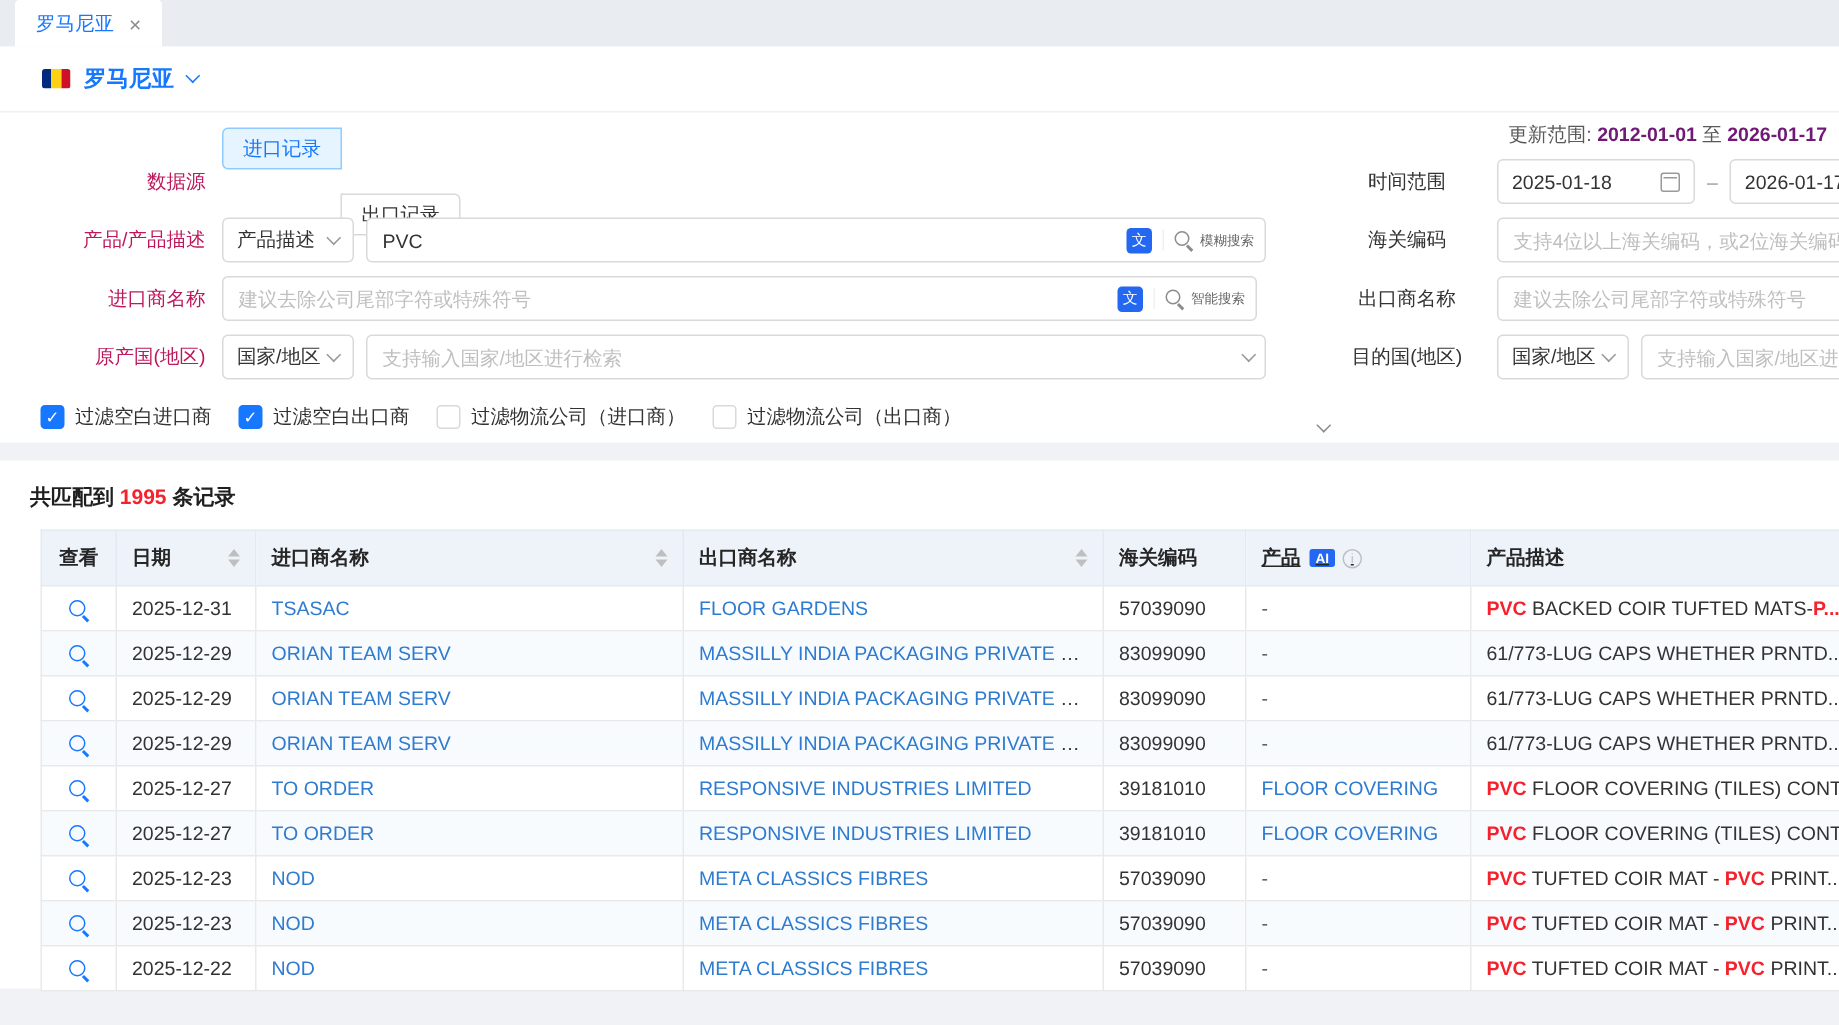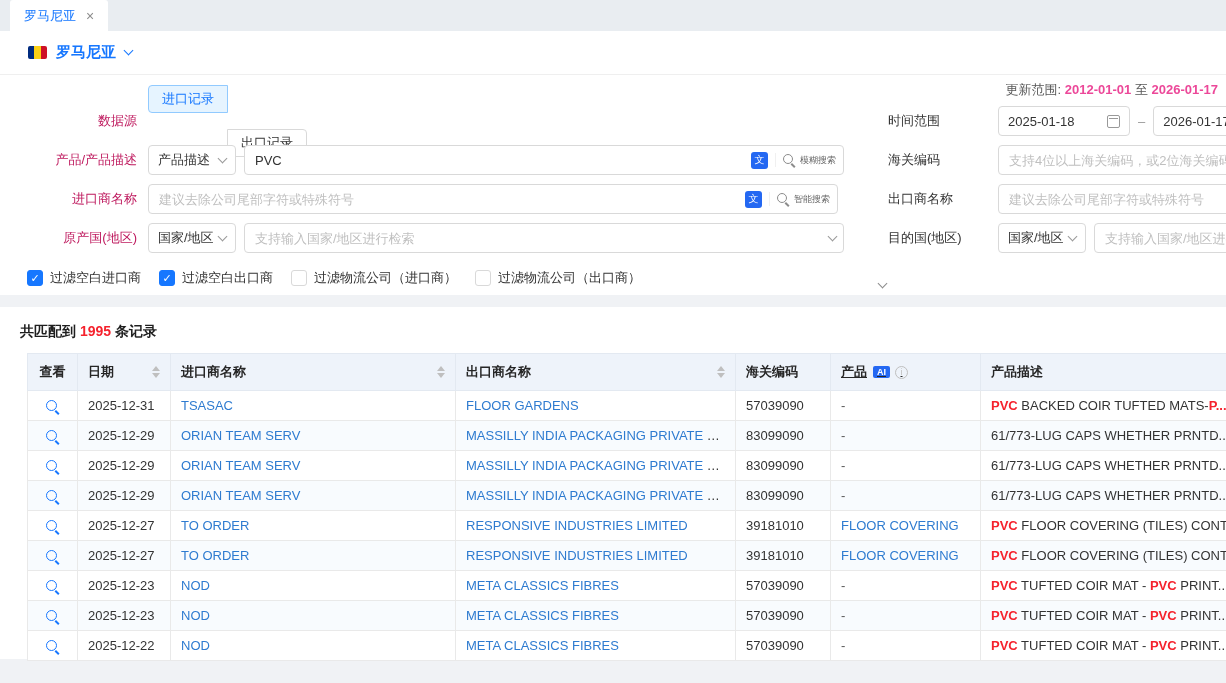--- a/index.html
+++ b/index.html
@@ -16,27 +16,27 @@
 .country-row {height:44px;display:flex;align-items:center;gap:9px;padding-left:28px;border-bottom:1px solid #efefef;}
 .flag {width:19px;height:13px;display:flex;overflow:hidden;border-radius:2px;flex:none;}
 .flag i {flex:1;}
 .flag .f1 {background:#002B7F;}
 .flag .f2 {background:#FCD116;}
 .flag .f3 {background:#CE1126;}
 .country-name {color:#1677ff;font-weight:bold;font-size:15px;}
 .country-chev {width:7px;height:7px;border-right:1.5px solid #1677ff;border-bottom:1.5px solid #1677ff;transform:rotate(45deg);margin-top:-4px;}
 
 .update-range {text-align:right;padding-right:8px;margin-top:6px;height:16px;color:#595959;font-size:13px;}
-.update-range b {color:#ec4899;}
+.update-range b {color:#701a75;}
 
 .form-row {position:relative;height:30px;margin-top:9px;}
 .fl {position:absolute;left:0;top:0;display:flex;align-items:center;height:30px;}
 .fr {position:absolute;left:888px;top:0;display:flex;align-items:center;height:30px;}
 .lab-l {width:148px;text-align:right;padding-right:11px;color:#be185d;flex:none;}
-.lab-r {width:110px;text-align:left;padding-right:10px;color:#333;flex:none;}
+.lab-r {width:110px;text-align:center;padding-right:10px;color:#333;flex:none;}
 
 .seg {display:flex;}
 .seg-btn {height:28px;padding:0 13px;display:flex;align-items:center;border:1px solid #d9d9d9;background:#fff;color:#333;cursor:pointer;}
 .seg-btn.active {background:#e6f4ff;border-color:#91caff;color:#1677ff;z-index:1;}
 .seg-btn:first-child {border-radius:4px 0 0 4px;}
 .seg-btn:last-child {border-radius:0 4px 4px 0;margin-left:-1px;margin-top:44px;}
 
 .select {height:30px;border:1px solid #d9d9d9;border-radius:4px;background:#fff;display:flex;align-items:center;justify-content:space-between;padding:0 9px;color:#333;flex:none;cursor:pointer;}
 .sel-sm {width:88px;}
 .chev-d {width:7px;height:7px;border-right:1.3px solid #999;border-bottom:1.3px solid #999;transform:rotate(45deg);margin-top:-3px;flex:none;}

